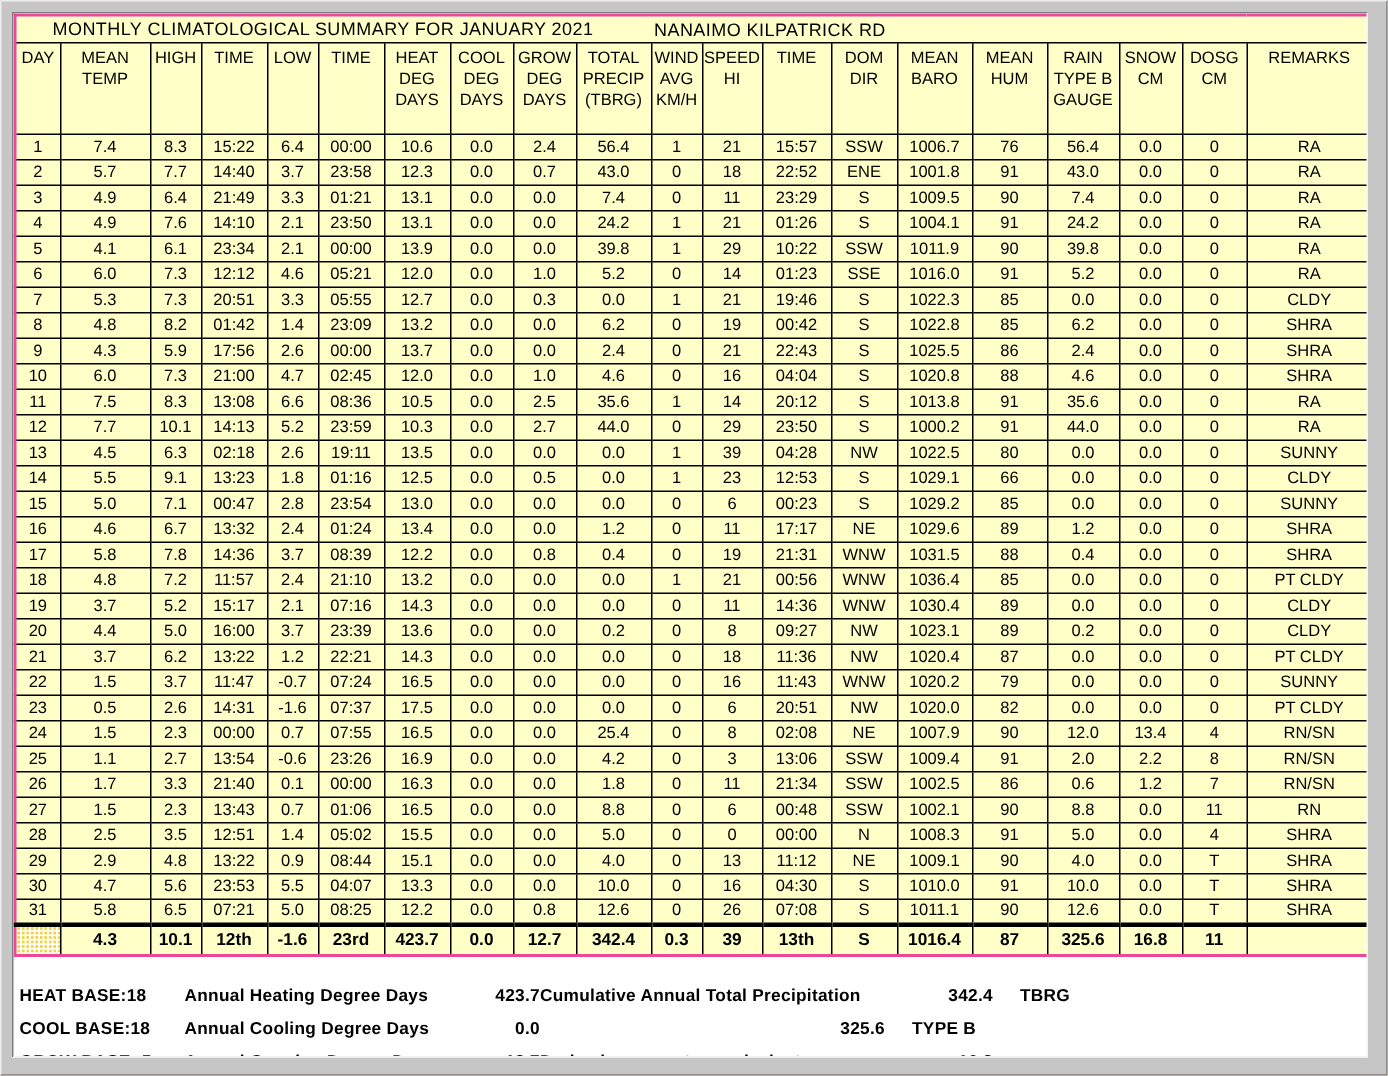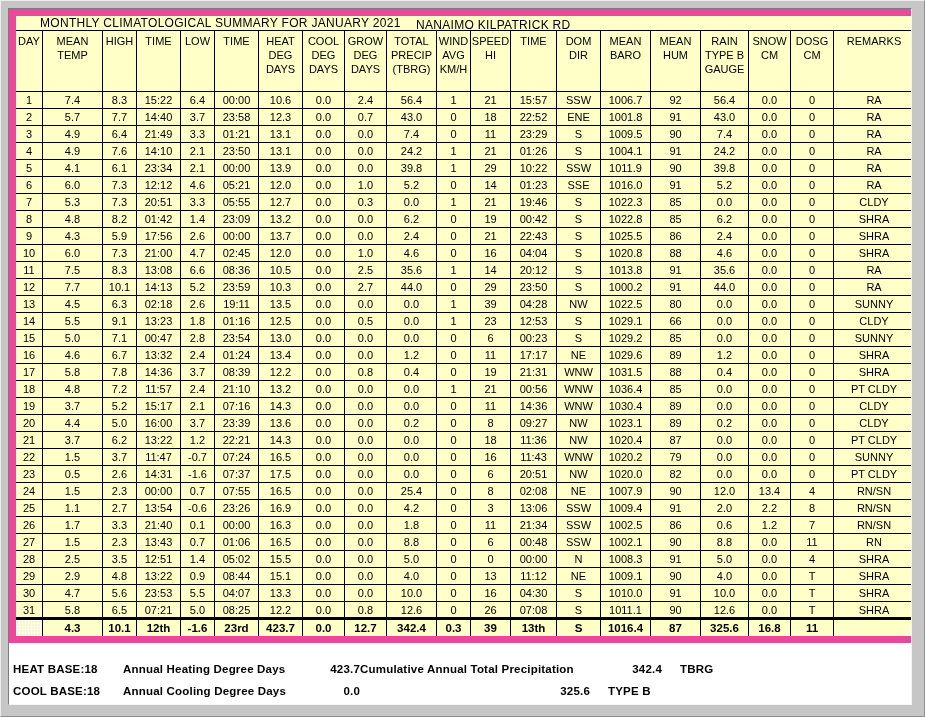--- a/index.html
+++ b/index.html
@@ -23,39 +23,39 @@
     border-left: 1px solid #7d7d7d;
     border-right: 1px solid #f4f4f4;
     border-bottom: 1px solid #f4f4f4;
     overflow: hidden;
   }
   table.climate {
     border-collapse: collapse;
     table-layout: fixed;
     width: 100%;
     background: #ffffc8;
-    border: 7px solid #ec4899;
+    border: 2px solid #ec4899;
     font-size: 11px;
   }
   table.climate th, table.climate td {
     border: 1px solid #000;
     text-align: center;
     padding: 0;
     white-space: nowrap;
     overflow: hidden;
   }
   tr.title-row td {
     height: 18px;
     text-align: left;
     position: relative;
     font-size: 12px;
     letter-spacing: 0.3px;
   }
   .t-left { padding-left: 24px; }
-  .t-right { position: absolute; left: 400px; top: 2px; }
+  .t-right { position: absolute; left: 425px; top: 2px; }
   tr.header-row th {
     vertical-align: top;
     font-weight: normal;
     height: 61px;
     line-height: 14px;
     padding-top: 3px;
     font-size: 11px;
   }
   tbody td { height: 17px; }
   tr.summary-row td {
@@ -158,21 +158,21 @@
             <td>00:00</td>
             <td>10.6</td>
             <td>0.0</td>
             <td>2.4</td>
             <td>56.4</td>
             <td>1</td>
             <td>21</td>
             <td>15:57</td>
             <td>SSW</td>
             <td>1006.7</td>
-            <td>92</td>
+            <td>76</td>
             <td>56.4</td>
             <td>0.0</td>
             <td>0</td>
             <td>RA</td>
           </tr>
           <tr>
             <td>2</td>
             <td>5.7</td>
             <td>7.7</td>
             <td>14:40</td>

